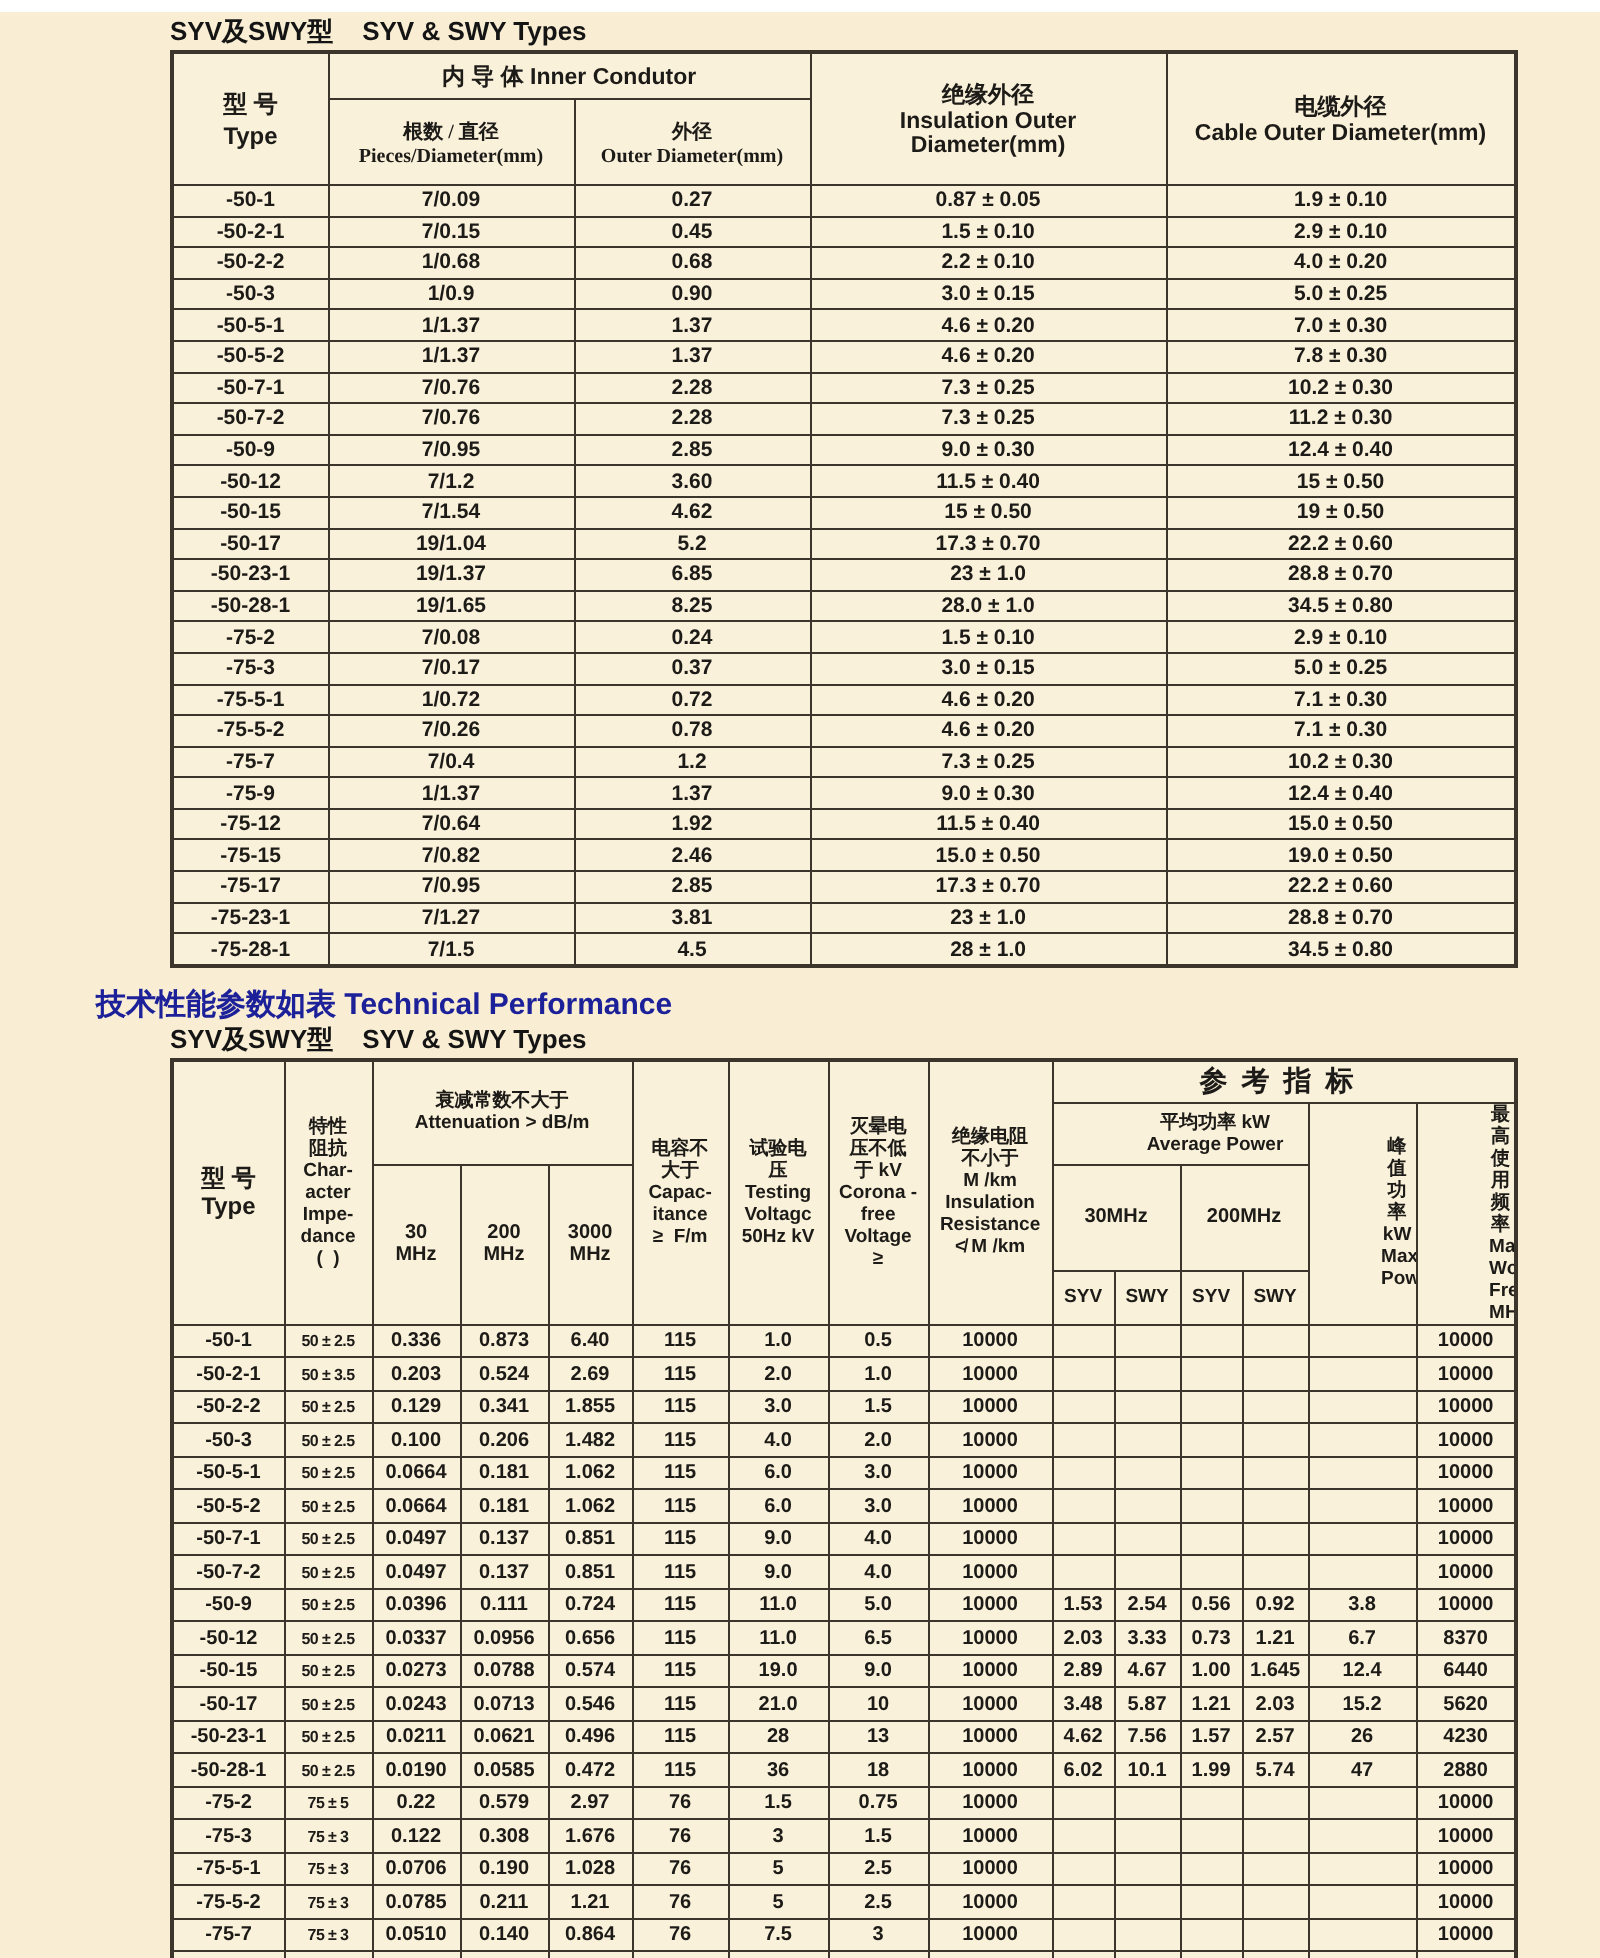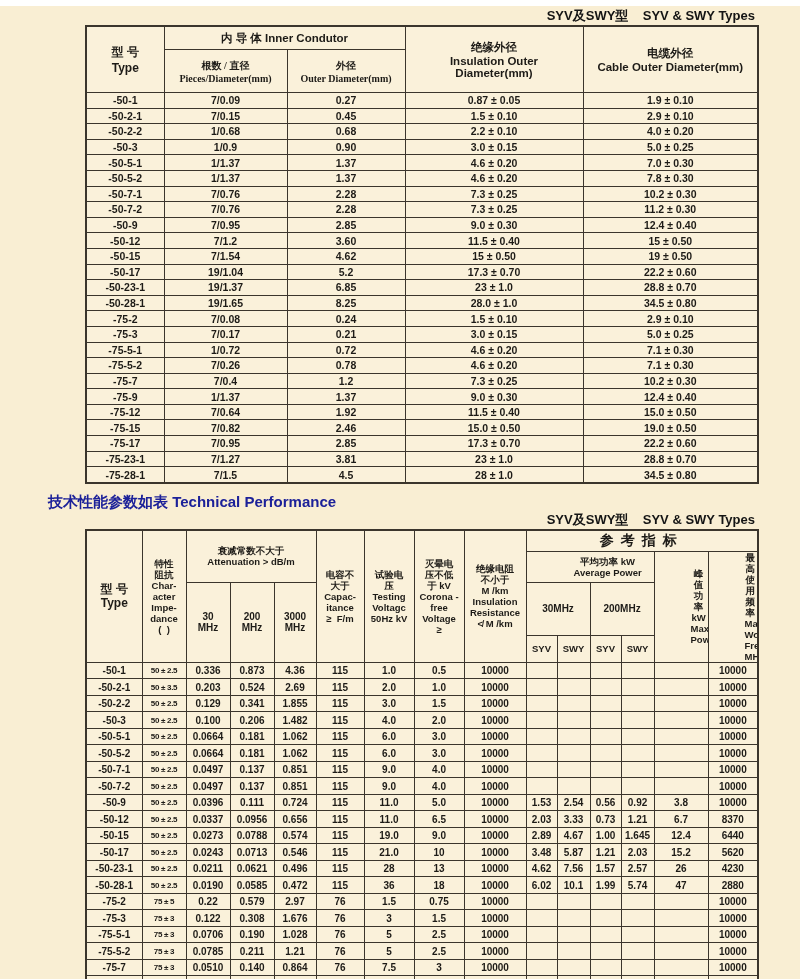--- a/index.html
+++ b/index.html
@@ -6,21 +6,21 @@
   body{
     width:800px;height:979px;
     background:#f9eed3;
     font-family:"Liberation Sans", sans-serif;
     color:#1d1b17;
     overflow:hidden;
   }
   .white-strip{height:6px;background:#ffffff;}
   .types-label{
     width:670px;margin:3px 45px 2px 85px;
-    text-align:right;font-weight:bold;font-size:13px;line-height:14px;
+    font-weight:bold;font-size:13px;line-height:14px;
     color:#141414;white-space:pre;
   }
   .types-label.second{margin-top:1px;margin-bottom:2px;}
   table{
     border-collapse:collapse;table-layout:fixed;
     margin-left:85px;width:672px;
     background:#faf1da;
   }
   table{border:2px solid #3b352c;}
   th,td{
@@ -190,21 +190,21 @@
       <tr>
         <td class="c0">-75-2</td>
         <td class="c1">7/0.08</td>
         <td class="c2">0.24</td>
         <td class="c3">1.5 ± 0.10</td>
         <td class="c4">2.9 ± 0.10</td>
       </tr>
       <tr>
         <td class="c0">-75-3</td>
         <td class="c1">7/0.17</td>
-        <td class="c2">0.21</td>
+        <td class="c2">0.37</td>
         <td class="c3">3.0 ± 0.15</td>
         <td class="c4">5.0 ± 0.25</td>
       </tr>
       <tr>
         <td class="c0">-75-5-1</td>
         <td class="c1">1/0.72</td>
         <td class="c2">0.72</td>
         <td class="c3">4.6 ± 0.20</td>
         <td class="c4">7.1 ± 0.30</td>
       </tr>
@@ -357,21 +357,21 @@
       <th>SYV</th>
       <th>SWY</th>
     </tr>
   </thead>
   <tbody>
       <tr>
         <td class="c0">-50-1</td>
         <td class="c1">50 ± 2.5</td>
         <td class="c2">0.336</td>
         <td class="c3">0.873</td>
-        <td class="c4">4.36</td>
+        <td class="c4">6.40</td>
         <td class="c5">115</td>
         <td class="c6">1.0</td>
         <td class="c7">0.5</td>
         <td class="c8">10000</td>
         <td class="c9"></td>
         <td class="c10"></td>
         <td class="c11"></td>
         <td class="c12"></td>
         <td class="c13"></td>
         <td class="c14">10000</td>

